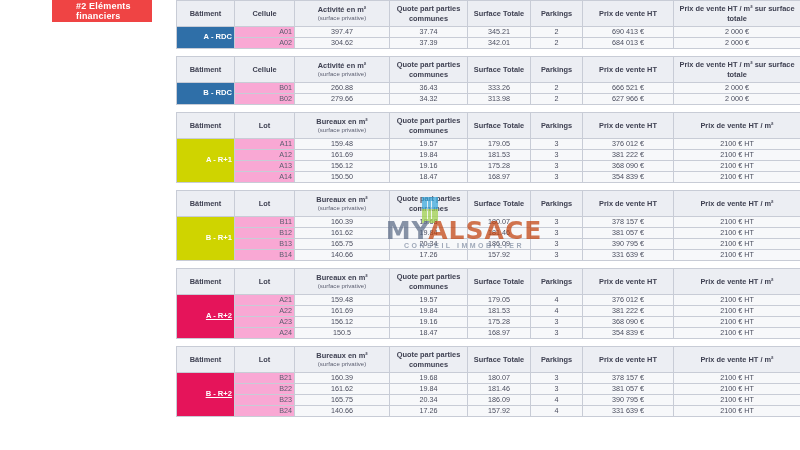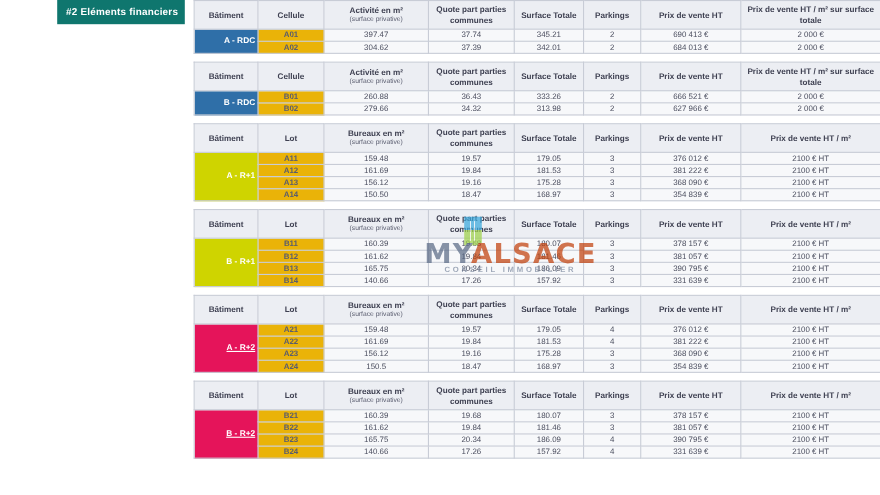--- a/index.html
+++ b/index.html
@@ -13,26 +13,26 @@
     position:relative;
   }
 
   
   #left-col {
     position:absolute; left:0; top:0; width:176px; height:450px;
     background:#ffffff;
   }
   #section-tag {
     position:absolute; left:52px; top:0px;
-    width:116px; height:22px;
-    background:#0f766e;
+    width:100px; height:22px;
+    background:#ef4444;
     color:#ffffff;
     font-size:9px; font-weight:bold;
     display:flex; align-items:center;
-    padding-left:8px;
+    padding-left:24px;
     letter-spacing:.2px;
   }
 
   
   #tables {
     position:absolute; left:176px; top:0; width:504px;
   }
   .tbl-wrap { margin-bottom:7px; }
   table.fin {
     border-collapse:collapse;
@@ -77,23 +77,24 @@
     line-height:1.1;
   }
   table.fin td.label {
     font-size:7.6px;
     font-weight:bold;
     color:#ffffff;
     text-align:right;
     vertical-align:middle;
   }
   table.fin td.lot {
-    font-weight:bold;
+    font-weight:normal;
     color:#5a5d6e;
-    background:#eab308;
+    background:#f9a8d4;
+    text-align:right;
   }
   table.fin td.money { }
 
   
   .lbl-blue   { background:#2f6fa8 !important; }
   .lbl-lime   { background:#cfd400 !important; color:#ffffff !important; }
   .lbl-pink   { background:#e5145a !important;text-decoration:underline; }
 
   
   #watermark {

